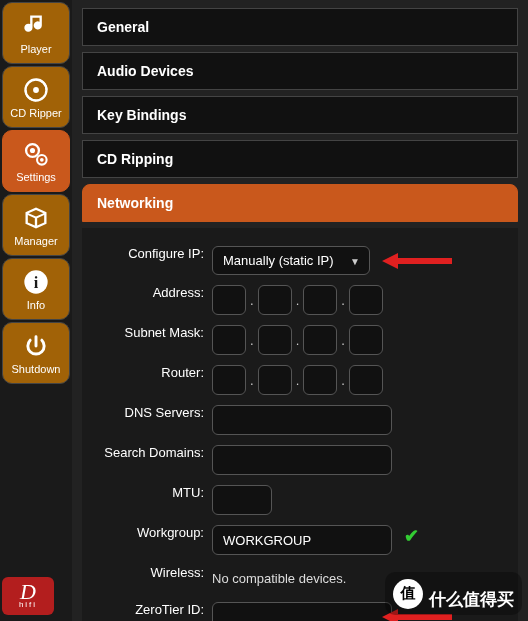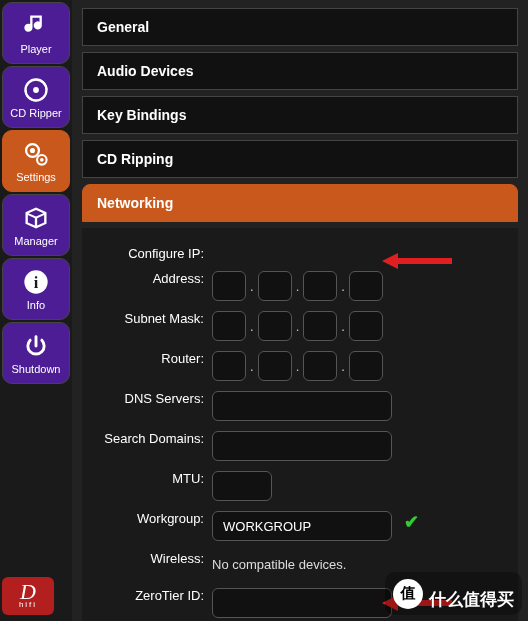--- a/index.html
+++ b/index.html
@@ -14,21 +14,21 @@
 .sidebar {
   width: 72px; background: #1a1a1a;
   display: flex; flex-direction: column;
   padding: 2px 0 0 2px; gap: 2px;
 }
 .side-item {
   width: 68px; height: 62px;
   display: flex; flex-direction: column;
   align-items: center; justify-content: center;
   border: 1px solid #444; border-radius: 10px;
-  background: #4c1d95; cursor: pointer; gap: 3px;
+  background: #a16207; cursor: pointer; gap: 3px;
 }
 .side-item.active { background: #c9581c; border-color: #c9581c; }
 .side-item span.lbl { font-size: 11px; font-weight: 500; }
 .side-item svg { width: 28px; height: 28px; }
 .main {
   flex: 1; background: #222; padding: 8px 10px 0 10px;
   display: flex; flex-direction: column; gap: 6px;
   overflow: hidden;
 }
 .acc-head {
@@ -158,20 +158,23 @@
     <div class="acc-head">General</div>
     <div class="acc-head">Audio Devices</div>
     <div class="acc-head">Key Bindings</div>
     <div class="acc-head">CD Ripping</div>
     <div class="acc-head open">Networking</div>
 
     <div class="acc-body">
 
       <div class="row">
         <div class="row-label">Configure IP:</div>
+        <div class="sel-wrap">
+          <div class="sel">Manually (static IP)</div>
+        </div>
         <div class="arrow" style="left:290px;top:6px">
           <svg viewBox="0 0 70 18">
               <path fill="#e02020" d="M0 9l16-8v5h54v6H16v5z"></path>
             </svg>
         </div>
       </div>
 
       <div class="row">
         <div class="row-label">Address:</div>
         <div class="oct">

